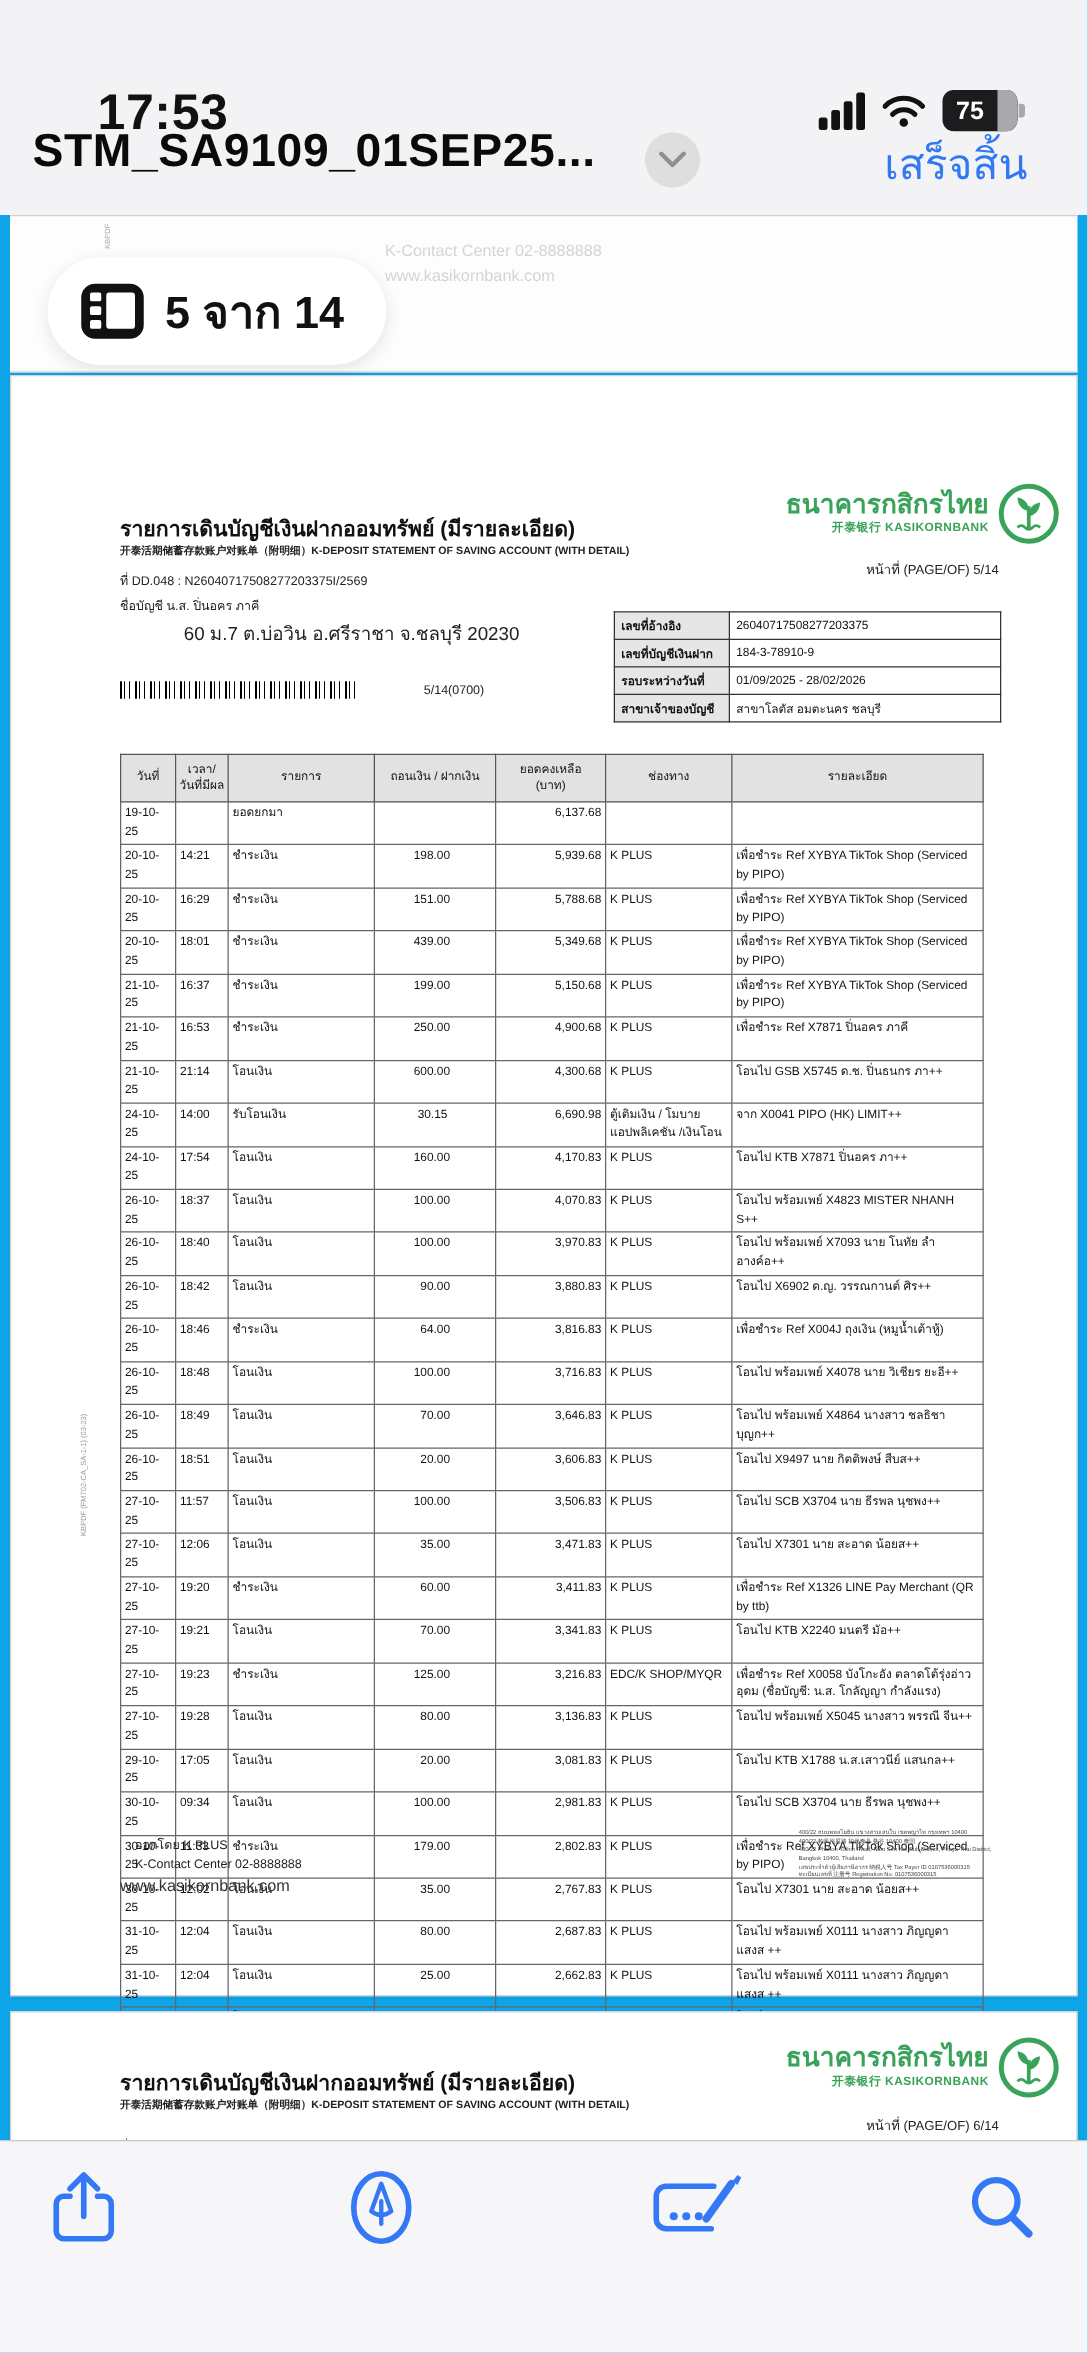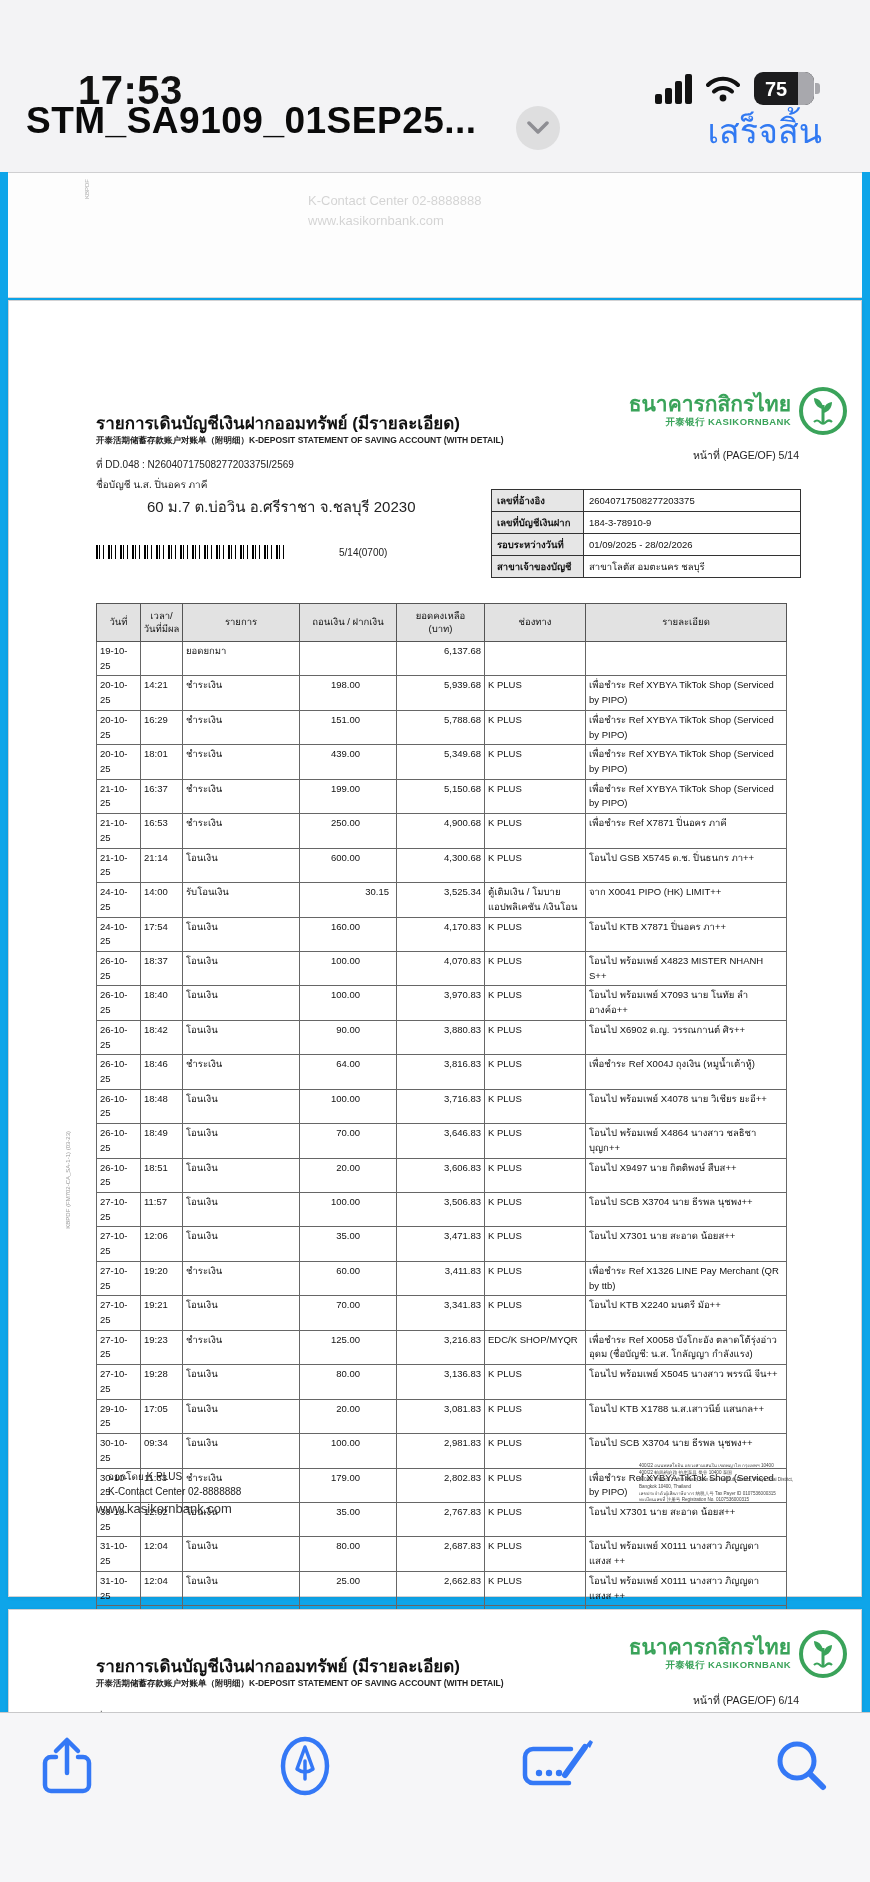--- a/index.html
+++ b/index.html
@@ -56,21 +56,21 @@
   .barcode { position:absolute; left:87px; top:244px; width:190px; height:14px;
     background:repeating-linear-gradient(90deg,#000 0 2px,#fff 2px 3px,#000 3px 4px,#fff 4px 7px,#000 7px 8px,#fff 8px 12px); }
   .barlbl { position:absolute; left:330px; top:246px; font-size:10px; color:#222; }
 
   table.tx { position:absolute; left:87px; top:302px; width:690px; border-collapse:collapse; table-layout:fixed; font-size:9.5px; color:#111; }
   table.tx th { background:#e2e2e2; border:1px solid #555; font-weight:normal; text-align:center; vertical-align:middle; height:38px; white-space:pre-line; line-height:1.35; padding:2px; }
   table.tx td { border:1px solid #666; vertical-align:top; padding:2px 3px; line-height:1.55; }
   table.tx { border:1.5px solid #333; }
   td.num { text-align:right; }
   td.amt.wd { padding-right:36px;margin-top:18px; }
-  td.amt.dep { padding-right:7px; }
+  td.amt.dep { padding-right:7px;text-align:center; }
   td.bal { padding-right:7px; }
 
   .foot-issued { position:absolute; left:87px; top:1168px; font-size:10px; color:#222; line-height:1.5;padding-left:12px; }
   .foot-web { position:absolute; left:87px; top:1200px; font-size:13px; color:#333; }
   .fineprint { position:absolute; left:630px; top:1162px; width:170px; font-size:4.6px; color:#444; line-height:1.5; }
   .sidevert { position:absolute; left:56px; top:830px; font-size:6px; color:#999; writing-mode:vertical-rl; transform:rotate(180deg); }
 
   
   .toolbar { position:absolute; left:0; right:0; top:1712px; height:170px; background:#f6f6f8; border-top:1px solid #c8c8ca; z-index:5; }
   .tbicon { position:absolute; top:22px; width:62px; height:62px; display:flex; align-items:center; justify-content:center; }
@@ -115,20 +115,30 @@
   </div>
 
   <div class="prevstrip">
     <div class="prevfaint">
         <div>K-Contact Center 02-8888888</div>
         <div>www.kasikornbank.com</div>
       </div>
     <div class="prevvert">KBPDF</div>
   </div>
 
+  <div class="pill">
+    <svg width="52" height="46" viewBox="0 0 52 46">
+      <rect x="1" y="1" width="50" height="44" rx="11" fill="#111"></rect>
+      <rect x="8" y="8" width="9" height="7" rx="1.5" fill="#fff"></rect>
+      <rect x="8" y="19" width="9" height="7" rx="1.5" fill="#fff"></rect>
+      <rect x="8" y="30" width="9" height="7" rx="1.5" fill="#fff"></rect>
+      <rect x="21" y="8" width="23" height="29" rx="2.5" fill="#fff"></rect>
+    </svg>
+    <span class="txt">5 จาก 14</span>
+  </div>
 
   <div class="page page5">
     <div class="doc-title" style="top:108px">รายการเดินบัญชีเงินฝากออมทรัพย์ (มีรายละเอียด)</div>
     <div class="doc-sub" style="top:134px">开泰活期储蓄存款账户对账单（附明细）K-DEPOSIT STATEMENT OF SAVING ACCOUNT (WITH DETAIL)</div>
 
     <div class="klogo" style="top:86px">
       <div class="kl-txt">
         <div class="kl-th">ธนาคารกสิกรไทย</div>
         <div class="kl-en">开泰银行 KASIKORNBANK</div>
       </div>
@@ -256,21 +266,21 @@
             <td class="num amt wd">600.00</td>
             <td class="num bal">4,300.68</td>
             <td>K PLUS</td>
             <td>โอนไป GSB X5745 ด.ช. ปิ่นธนกร ภา++</td>
           </tr>
           <tr>
             <td>24-10-25</td>
             <td>14:00</td>
             <td>รับโอนเงิน</td>
             <td class="num amt dep">30.15</td>
-            <td class="num bal">3,525.34</td>
+            <td class="num bal">6,690.98</td>
             <td>ตู้เติมเงิน / โมบาย แอปพลิเคชัน /เงินโอน</td>
             <td>จาก X0041 PIPO (HK) LIMIT++</td>
           </tr>
           <tr>
             <td>24-10-25</td>
             <td>17:54</td>
             <td>โอนเงิน</td>
             <td class="num amt wd">160.00</td>
             <td class="num bal">4,170.83</td>
             <td>K PLUS</td>

